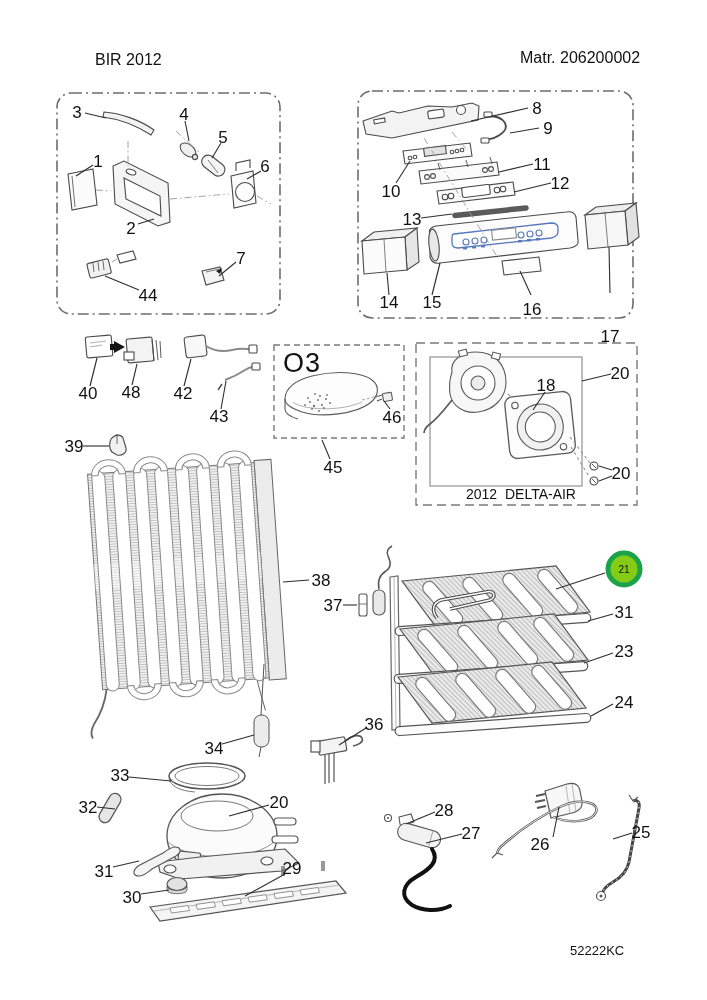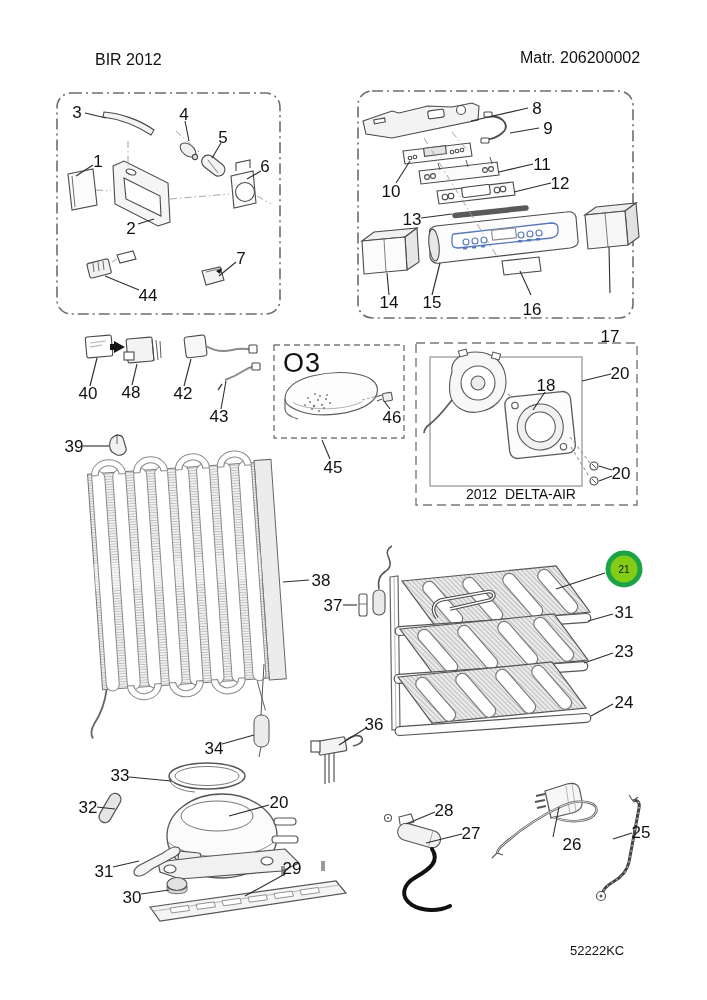--- a/index.html
+++ b/index.html
@@ -454,17 +454,17 @@
       <div class="callout" style="left: 374px; top: 724px;">36</div>
       <div class="callout" style="left: 214px; top: 748px;">34</div>
       <div class="callout" style="left: 120px; top: 775px;">33</div>
       <div class="callout" style="left: 88px; top: 807px;">32</div>
       <div class="callout" style="left: 279px; top: 802px;">20</div>
       <div class="callout" style="left: 104px; top: 871px;">31</div>
       <div class="callout" style="left: 132px; top: 897px;">30</div>
       <div class="callout" style="left: 292px; top: 868px;">29</div>
       <div class="callout" style="left: 444px; top: 810px;">28</div>
       <div class="callout" style="left: 471px; top: 833px;">27</div>
-      <div class="callout" style="left: 572px; top: 844px;">26</div>
+      <div class="callout" style="left: 540px; top: 844px;">26</div>
       <div class="callout" style="left: 641px; top: 832px;">25</div>
     </div>
 
 </div>
 
 </body></html>

